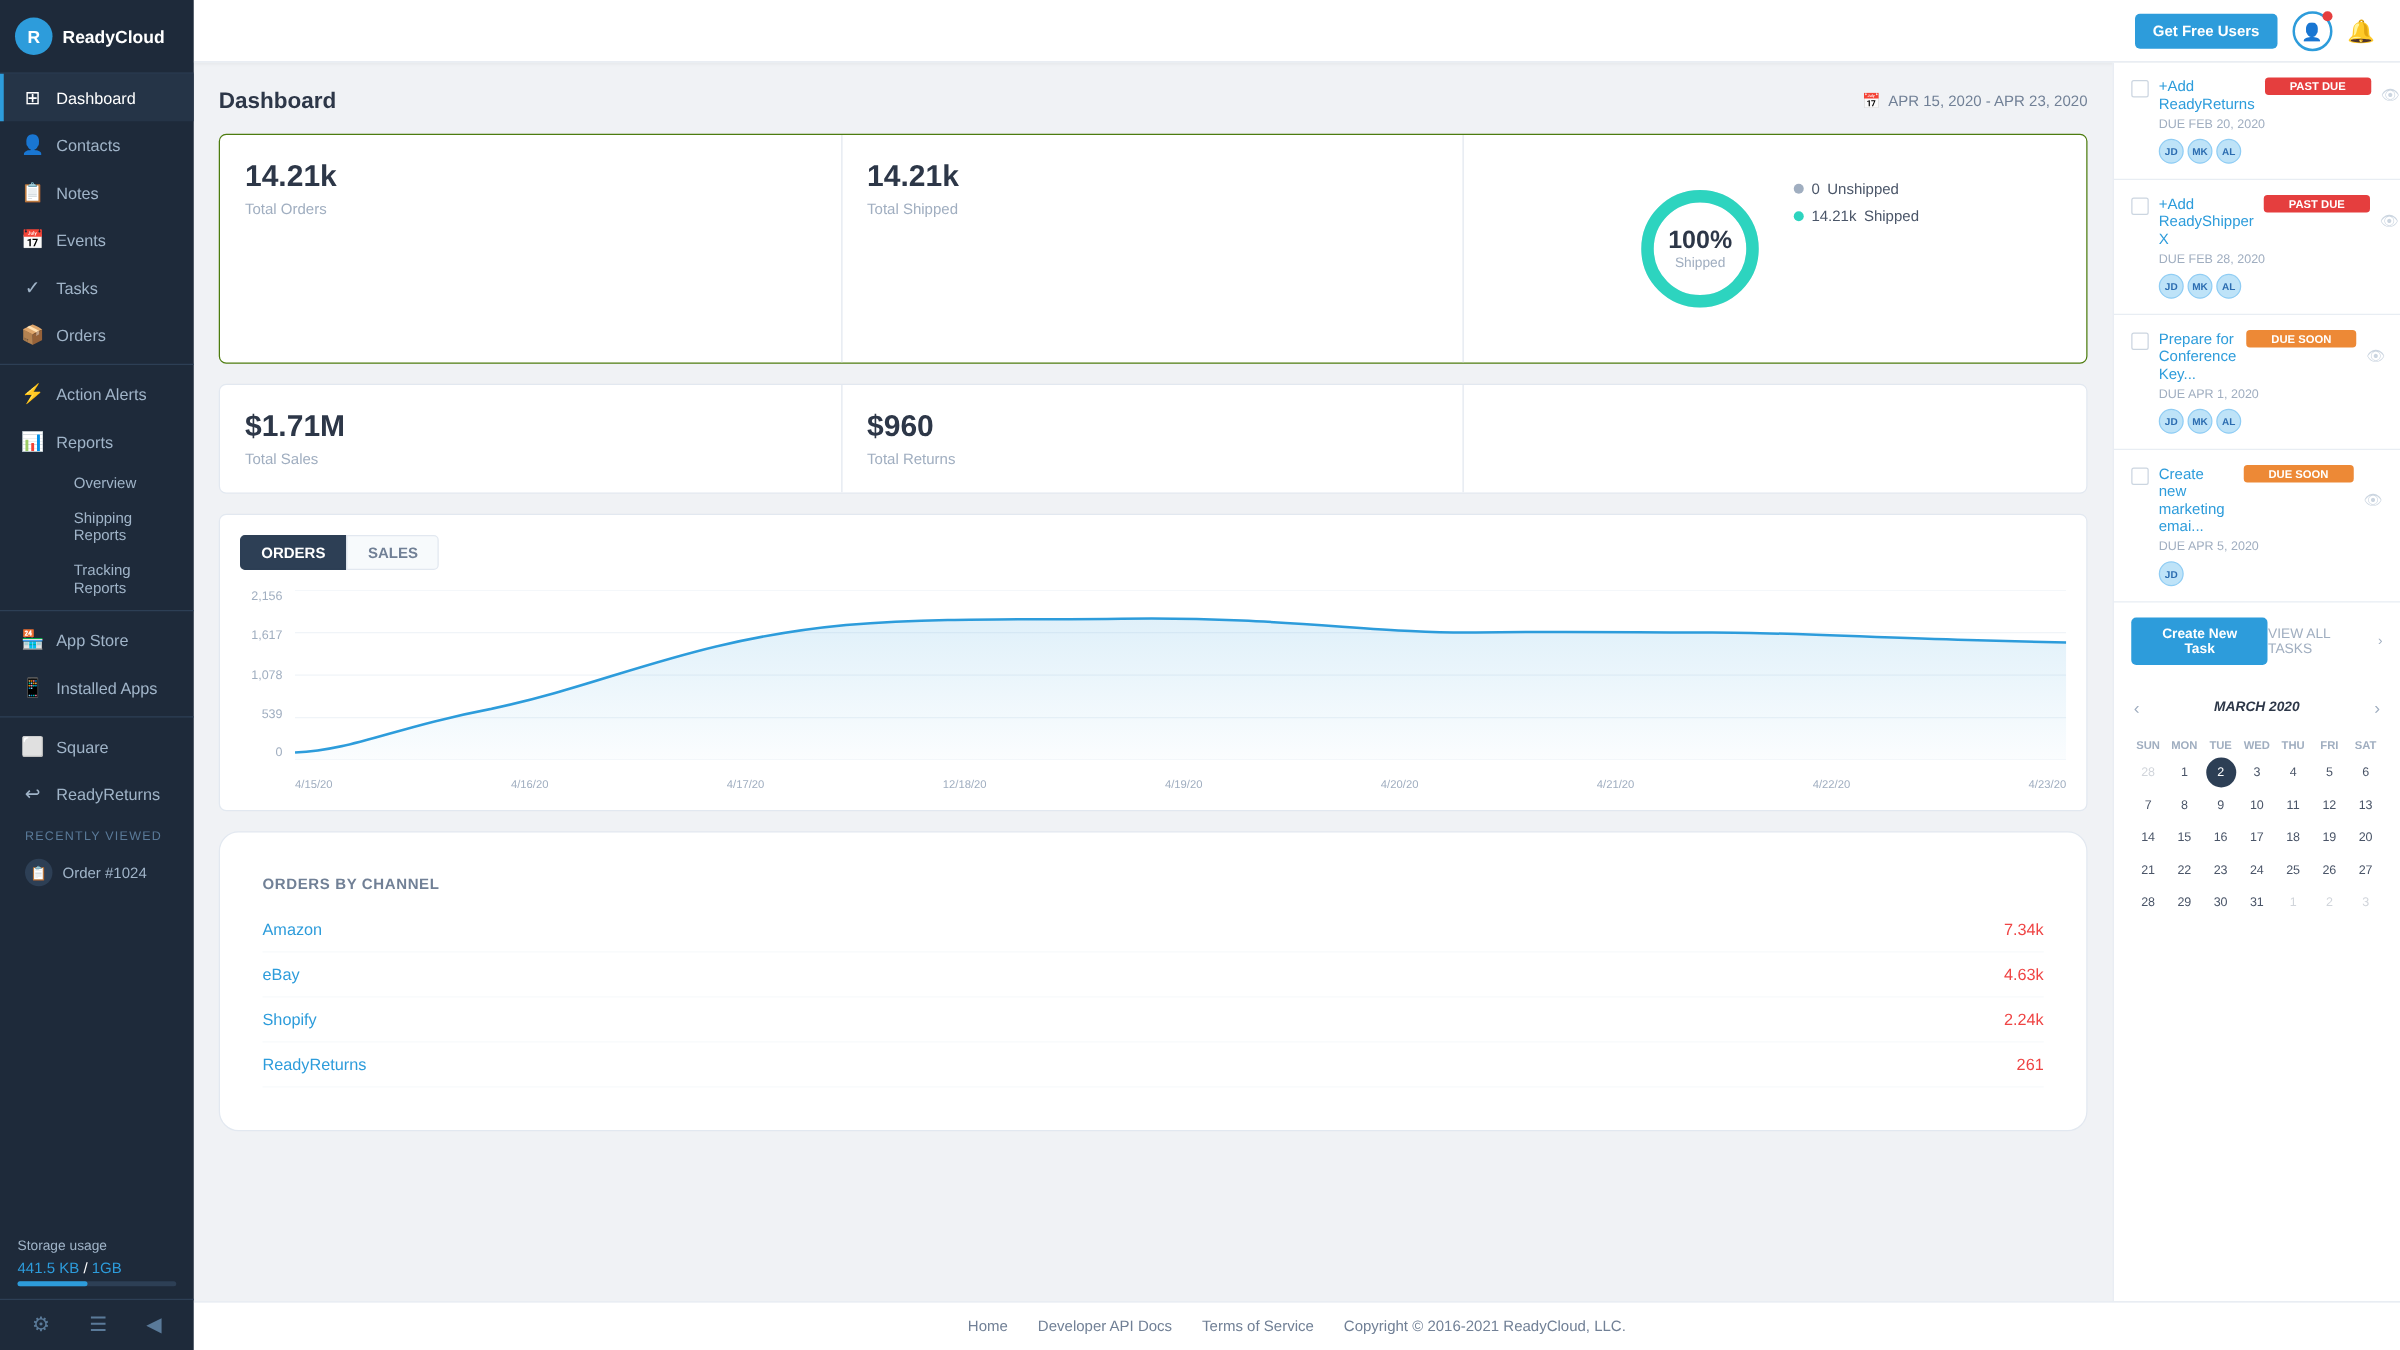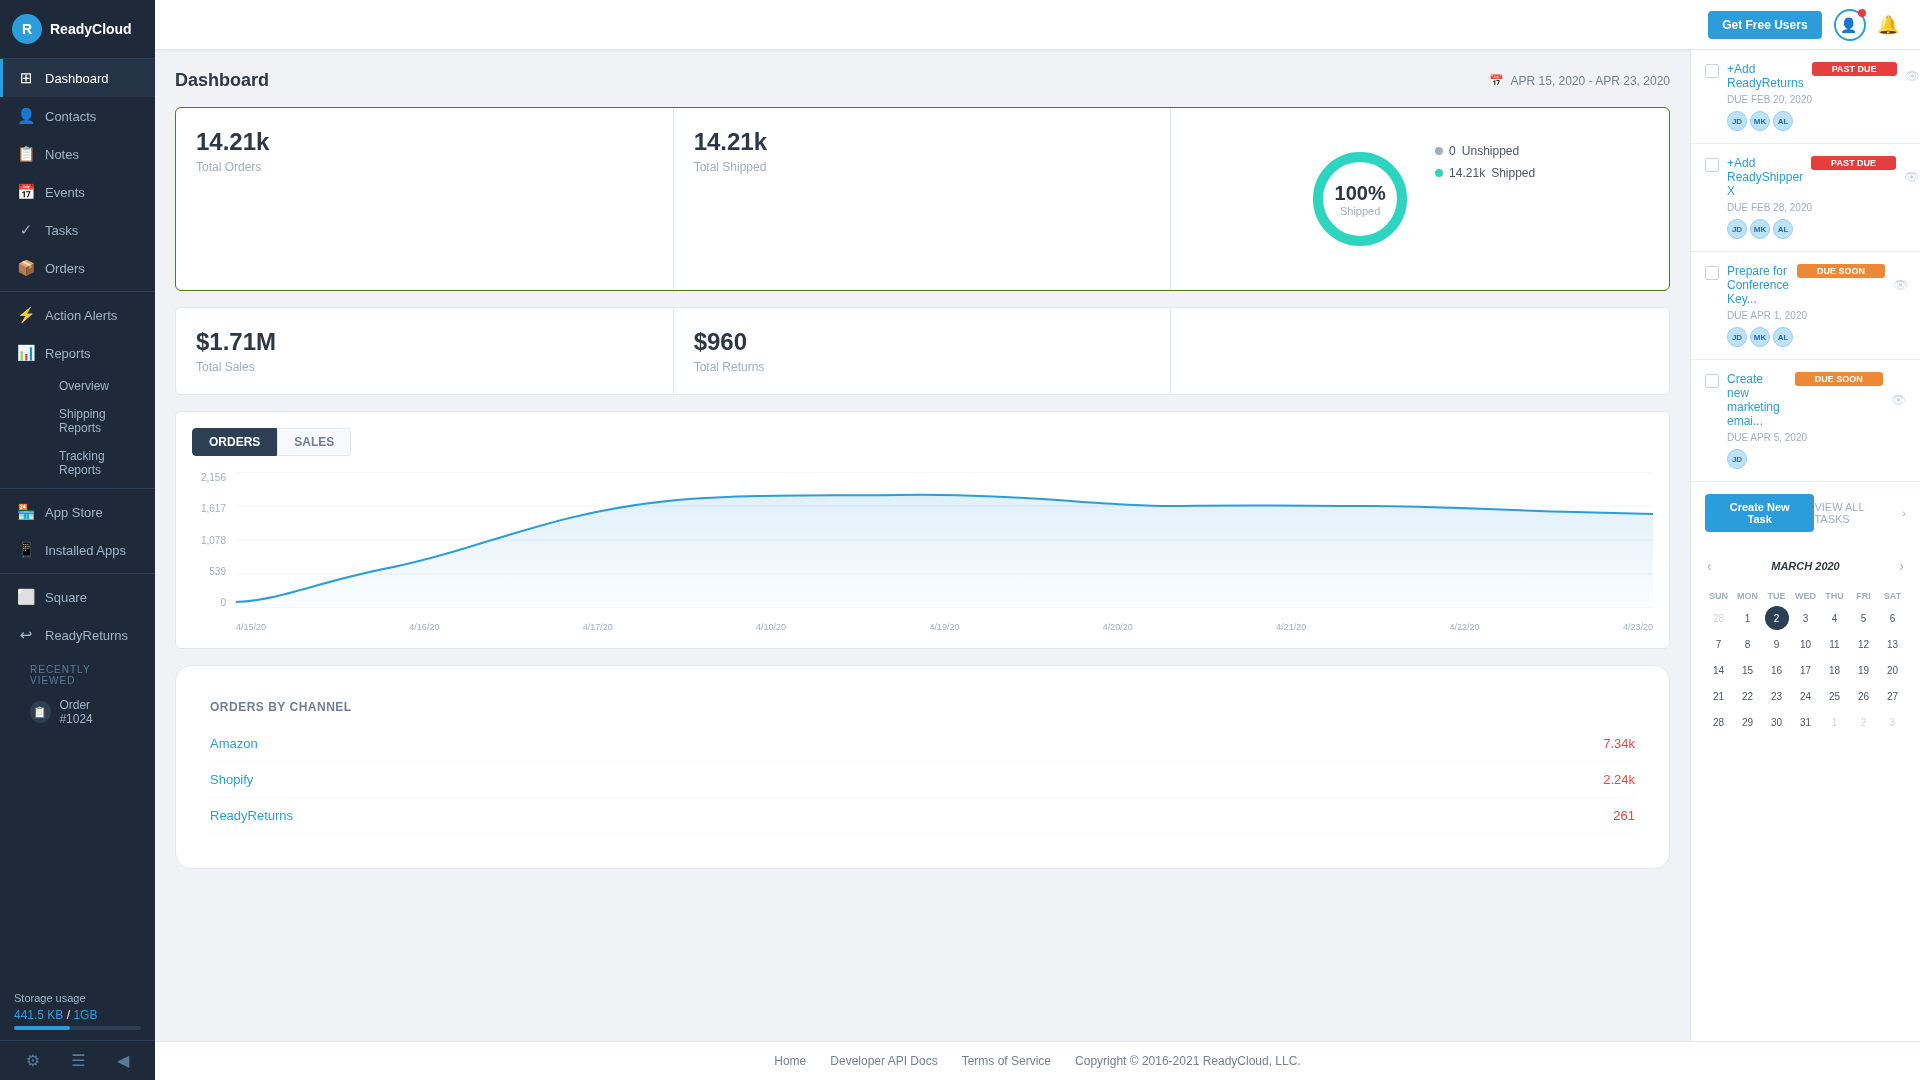--- a/index.html
+++ b/index.html
@@ -16,21 +16,21 @@
       width: 30px; height: 30px; background: #2d9cdb; border-radius: 50%; display: flex; align-items: center; justify-content: center; color: #fff; font-size: 14px; font-weight: 900;
     }
     .sidebar-item {
       display: flex; align-items: center; gap: 10px; padding: 10px 14px; cursor: pointer; color: #a0b4c8; font-size: 13px; transition: background 0.2s; border-left: 3px solid transparent;
     }
     .sidebar-item.active { background: #253447; color: #fff; border-left-color: #2d9cdb; }
     .sidebar-item .icon { font-size: 15px; width: 18px; text-align: center; }
     .sidebar-sub { padding-left: 42px; }
     .sidebar-sub .sidebar-item { padding: 7px 14px; font-size: 12px; }
     .sidebar-divider { height: 1px; background: #2d3f55; margin: 4px 0; }
-    .recently-viewed { padding: 10px 30px; }
+    .recently-viewed { padding: 10px 20px; }
     .recently-viewed .label { font-size: 10px; color: #5a7a99; text-transform: uppercase; letter-spacing: 1px; margin-bottom: 8px; }
     .recent-item { display: flex; align-items: center; gap: 8px; color: #a0b4c8; font-size: 12px; padding: 4px 0; }
     .recent-icon { width: 22px; height: 22px; background: #2d3f55; border-radius: 50%; display: flex; align-items: center; justify-content: center; font-size: 11px; }
     .storage-bar-wrap { padding: 10px 14px; margin-top: auto; }
     .storage-label { font-size: 11px; color: #a0b4c8; margin-bottom: 4px; }
     .storage-values { font-size: 12px; color: #fff; }
     .storage-values span { color: #2d9cdb; }
     .storage-bar { height: 4px; background: #2d3f55; border-radius: 2px; margin-top: 4px; }
     .storage-bar-fill { height: 4px; background: #2d9cdb; border-radius: 2px; width: 44%; }
     .sidebar-bottom-icons { display: flex; justify-content: space-around; padding: 10px; border-top: 1px solid #2d3f55; }
@@ -333,35 +333,39 @@
 
               <path d="M0,130 C30,128 50,110 100,95 C160,75 200,40 280,28 C330,22 370,24 420,23 C500,21 550,35 600,34 C650,33 680,34 720,34 C760,34 800,38 850,40 L900,42 L900,136 L0,136 Z" fill="url(#chartGrad)"></path>
 
               <path d="M0,130 C30,128 50,110 100,95 C160,75 200,40 280,28 C330,22 370,24 420,23 C500,21 550,35 600,34 C650,33 680,34 720,34 C760,34 800,38 850,40 L900,42" fill="none" stroke="#2d9cdb" stroke-width="2"></path>
             </svg>
           </div>
           <div class="chart-xaxis">
             <span>4/15/20</span>
             <span>4/16/20</span>
             <span>4/17/20</span>
-            <span>4/10/20</span>
+            <span>12/18/20</span>
             <span>4/19/20</span>
             <span>4/20/20</span>
             <span>4/21/20</span>
             <span>4/22/20</span>
             <span>4/23/20</span>
           </div>
         </div>
       </div>
 
       <div class="channel-section">
         <div class="channel-title">ORDERS BY CHANNEL</div>
         <div class="channel-row">
           <span class="channel-name">Amazon</span>
           <span class="channel-value">7.34k</span>
+        </div>
+        <div class="channel-row">
+          <span class="channel-name">eBay</span>
+          <span class="channel-value">4.63k</span>
         </div>
         <div class="channel-row">
           <span class="channel-name">Shopify</span>
           <span class="channel-value">2.24k</span>
         </div>
         <div class="channel-row">
           <span class="channel-name">ReadyReturns</span>
           <span class="channel-value">261</span>
         </div>
       </div>

